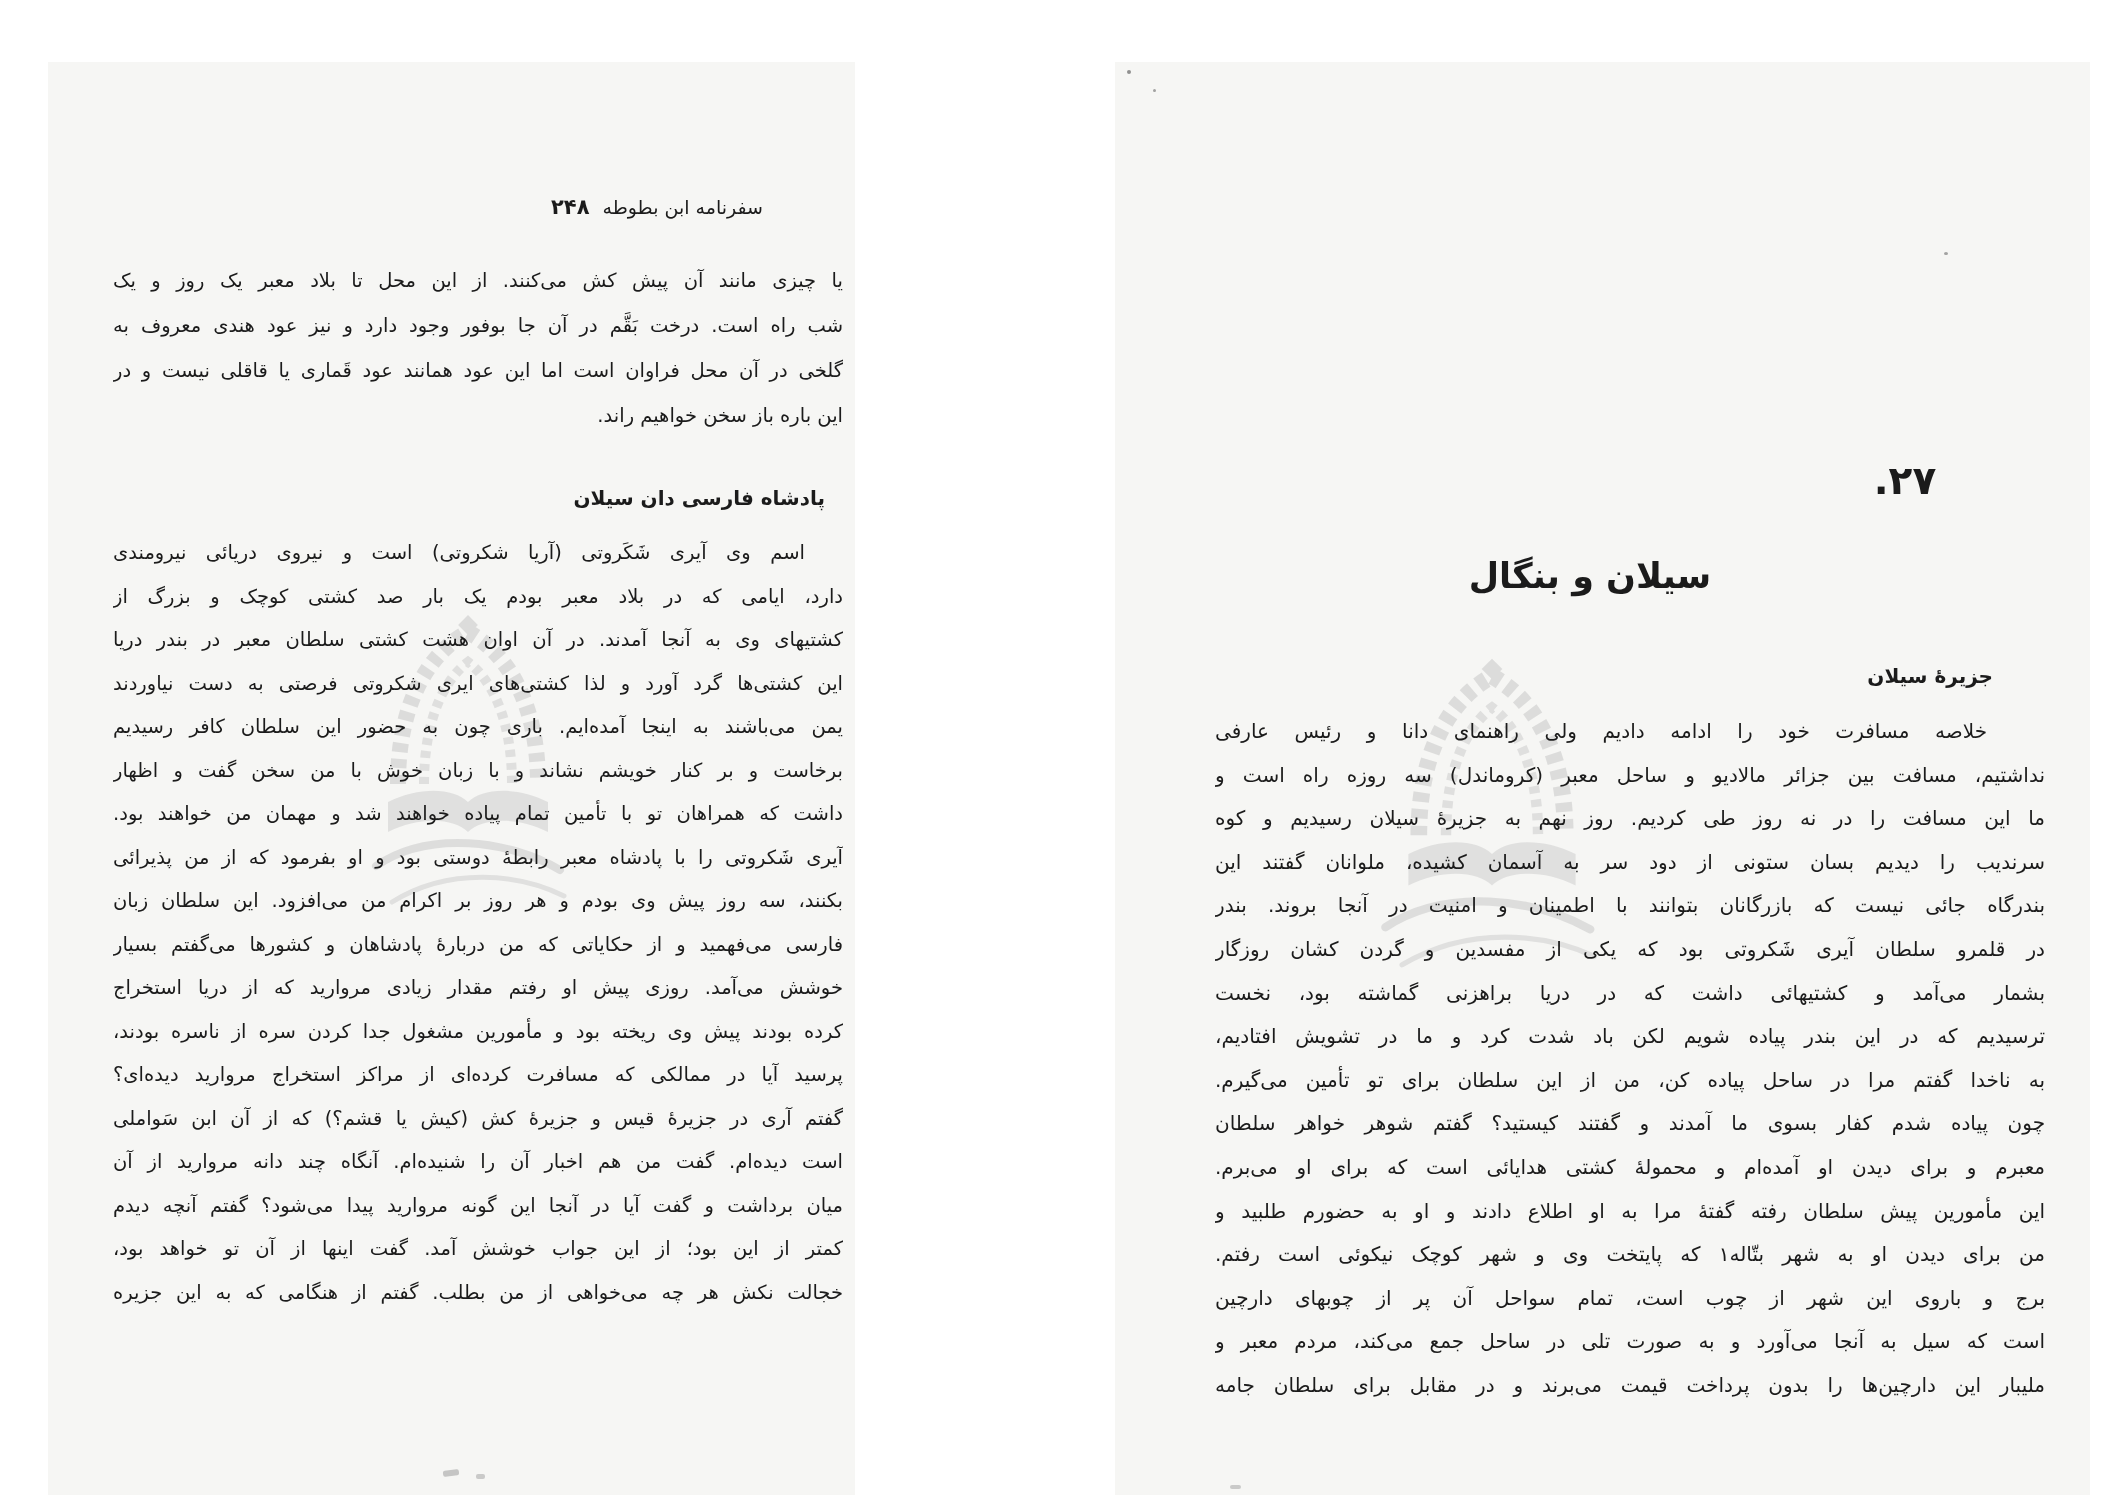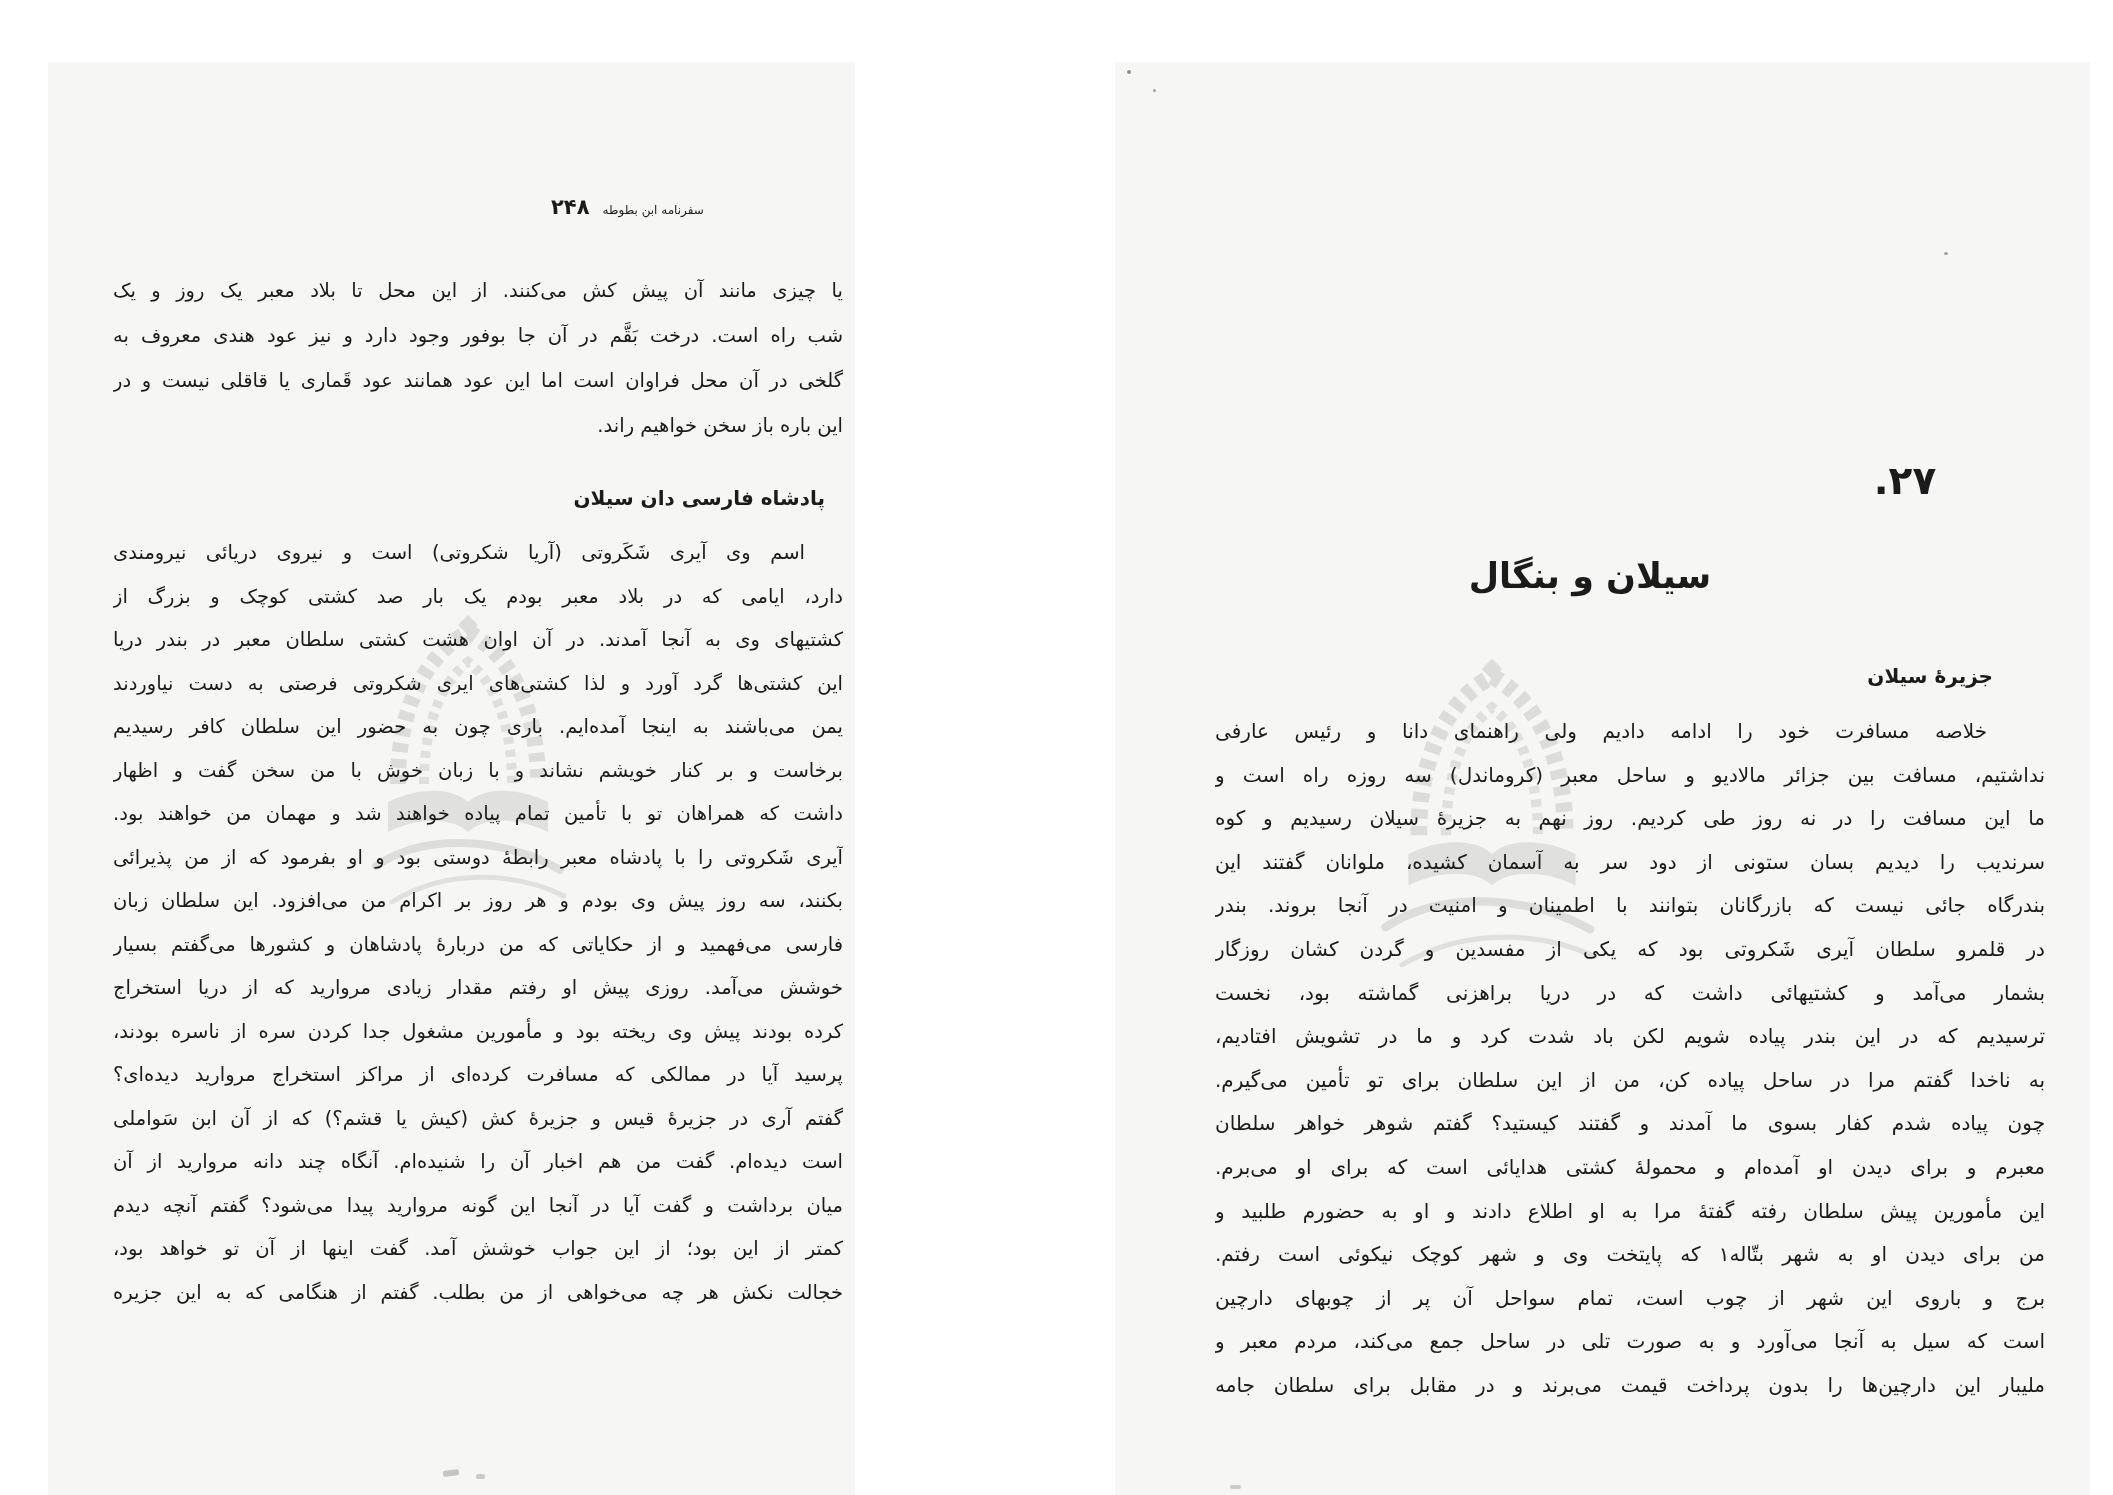--- a/index.html
+++ b/index.html
@@ -10,41 +10,41 @@
   .page{position:absolute;top:62px;height:1433px;background:#f6f6f4;text-decoration:underline;}
   .left-page{left:48px;width:807px;}
   .right-page{left:1115px;width:975px;}
 
   
   .running-header{
     position:absolute;left:503px;top:133px;display:flex;direction:ltr;
     align-items:baseline;gap:13px;white-space:nowrap;
   }
   .page-number{font-weight:bold;font-size:21px;letter-spacing:2px;}
-  .book-title{font-size:12px;}
+  .book-title{font-size:19px;}
 
   
   .textblock{position:absolute;left:65px;width:730px;}
   .line{
     height:var(--lh,43.5px);line-height:var(--lh,43.5px);
     font-size:var(--fs,19.5px);direction:rtl;
     text-align:justify;text-align-last:justify;
     overflow:hidden;white-space:nowrap;
   }
   [data-justify-last="false"] .line:last-child{text-align-last:right;}
   [data-indent-first="true"] .line:first-child{padding-right:var(--indent,38px);}
 
   .section-heading{
     position:absolute;font-size:20px;font-weight:bold;direction:rtl;
     text-align:right;
   }
   .lp-heading{left:65px;width:730px;top:424px;padding-right:18px;box-sizing:border-box;}
   .rp-heading{left:100px;width:830px;top:602px;padding-right:52px;box-sizing:border-box;}
 
-  .lp-para1{top:206px;--lh:45px;}
+  .lp-para1{top:196px;--lh:45px;}
   .lp-para2{top:469px;--lh:43.5px;--indent:38px;}
   .rp-para{left:100px;width:830px;top:648px;--lh:43.6px;--fs:20px;--indent:58px;}
 
   .chapter-number{
     position:absolute;left:745px;top:396px;width:90px;direction:ltr;
     font-size:39px;font-weight:bold;text-align:center;letter-spacing:3px;
   }
   .chapter-title{
     position:absolute;left:285px;top:494px;width:380px;direction:rtl;
     font-size:35px;font-weight:bold;text-align:center;

